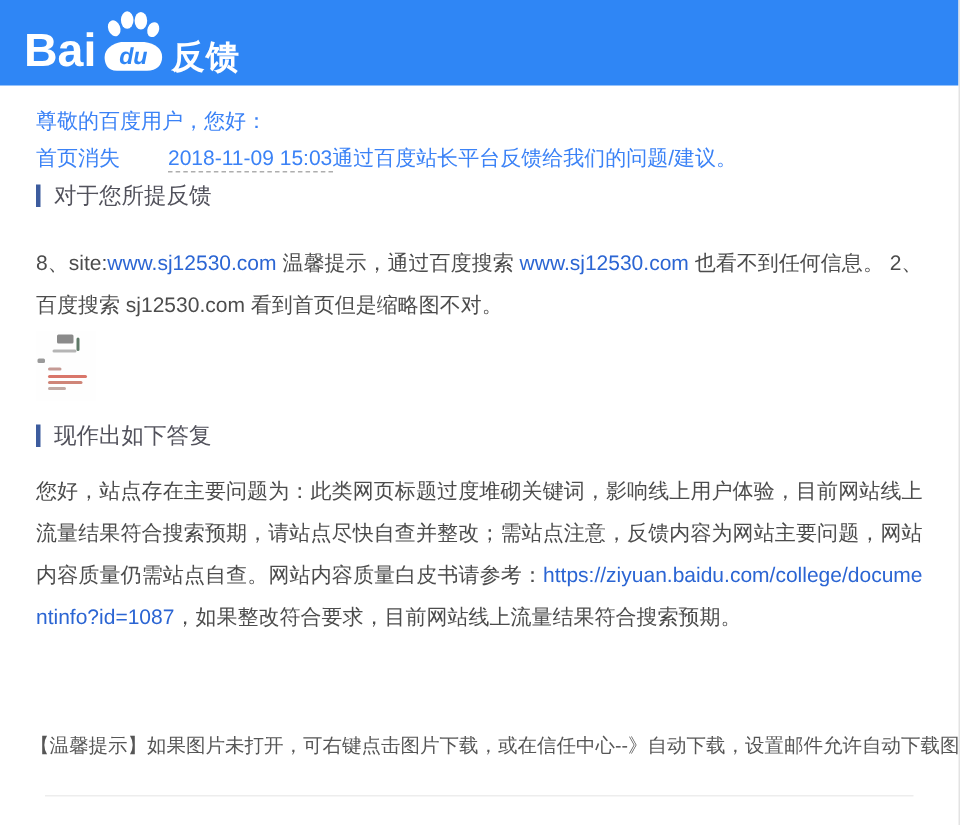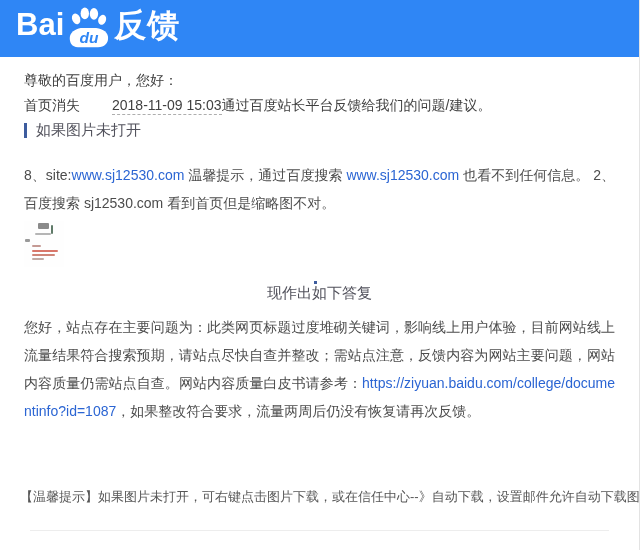--- a/index.html
+++ b/index.html
@@ -10,30 +10,30 @@
   }
   .page{
     width:640px;height:550px;box-sizing:border-box;
     background:#ffffff;border-right:1px solid #e3e3e3;
     overflow:hidden;position:relative;
   }
   .banner{
     height:57px;background:#2f86f5;
     display:flex;align-items:center;padding-left:16px;
   }
-  .logo{display:flex;align-items:flex-start;line-height:1;}
+  .logo{display:flex;align-items:flex-end;line-height:1;}
   .logo-bai{color:#ffffff;font-size:31px;font-weight:bold;}
   .paw{width:46px;height:42px;margin:-2px 1px 0 1px;display:block;}
-  .logo-title{color:#ffffff;font-size:32px;font-weight:bold;margin-left:2px;letter-spacing:1px;}
+  .logo-title{color:#ffffff;font-size:22px;font-weight:bold;margin-left:2px;letter-spacing:1px;}
   .content{padding:0 24px;}
   .greeting{margin-top:11px;}
-  .greeting p{margin:0;line-height:25px;font-size:14px;color:#404040;}
+  .greeting p{margin:0;line-height:25px;font-size:14px;color:#3b82f6;}
   .date{border-bottom:1px dashed #aeaeae;padding-bottom:1px;margin-left:32px;}
   .section-heading{display:flex;align-items:center;margin-top:3px;height:18px;}
-  .section-heading.second{margin-top:14px;flex-direction:column;}
+  .section-heading.second{margin-top:14px;}
   .bar{width:3px;height:15px;background:#3d5c9e;margin-right:9px;flex:0 0 3px;}
   .heading-text{font-size:15px;color:#52525c;}
   .body-text{margin:22px 0 0;font-size:14px;line-height:28px;color:#4c4c4c;text-align:justify;}
   .body-text.reply{margin-top:14px;}
   a.link{color:#2b65d3;cursor:pointer;word-break:break-all;}
   .thumb{position:relative;width:40px;height:46px;margin-top:4px;background:#fefefe;}
   .t{position:absolute;display:block;border-radius:1px;}
   .t1{top:2px;left:14px;width:11px;height:6px;background:#8a8a8a;}
   .t2{top:4px;left:27px;width:2px;height:9px;background:#5f7a68;}
   .t3{top:12px;left:11px;width:16px;height:2px;background:#b5b5b5;}
@@ -67,41 +67,41 @@
 
   <div class="content">
 
     <div class="greeting">
       <p><span>尊敬的百度用户，您好：</span></p>
       <p><span>首页消失</span><span class="date">2018-11-09 15:03</span><span>通过百度站长平台反馈给我们的问题/建议。</span></p>
     </div>
 
     <div class="section-heading">
       <span class="bar"></span>
-      <span class="heading-text">如果图片未打开</span>
+      <span class="heading-text">对于您所提反馈</span>
     </div>
 
     <p class="body-text"><span>8、site:</span><a class="link">www.sj12530.com</a><span> 温馨提示，通过百度搜索 </span><a class="link">www.sj12530.com</a><span> 也看不到任何信息。 2、百度搜索 sj12530.com 看到首页但是缩略图不对。</span></p>
 
     <div class="thumb">
       <span class="t t1"></span>
       <span class="t t2"></span>
       <span class="t t3"></span>
       <span class="t t4"></span>
       <span class="t t5"></span>
       <span class="t t6"></span>
       <span class="t t7"></span>
       <span class="t t8"></span>
     </div>
 
     <div class="section-heading second">
       <span class="bar"></span>
       <span class="heading-text">现作出如下答复</span>
     </div>
 
-    <p class="body-text reply"><span>您好，站点存在主要问题为：此类网页标题过度堆砌关键词，影响线上用户体验，目前网站线上流量结果符合搜索预期，请站点尽快自查并整改；需站点注意，反馈内容为网站主要问题，网站内容质量仍需站点自查。网站内容质量白皮书请参考：</span><a class="link">https://ziyuan.baidu.com/college/documentinfo?id=1087</a><span>，如果整改符合要求，流量两周后仍没有恢复请再次反馈。</span></p>
+    <p class="body-text reply"><span>您好，站点存在主要问题为：此类网页标题过度堆砌关键词，影响线上用户体验，目前网站线上流量结果符合搜索预期，请站点尽快自查并整改；需站点注意，反馈内容为网站主要问题，网站内容质量仍需站点自查。网站内容质量白皮书请参考：</span><a class="link">https://ziyuan.baidu.com/college/documentinfo?id=1087</a><span>，如果整改符合要求，目前网站线上流量结果符合搜索预期。</span></p>
 
     <p class="footer-tip">【温馨提示】如果图片未打开，可右键点击图片下载，或在信任中心--》自动下载，设置邮件允许自动下载图片</p>
 
     <div class="divider"></div>
 
   </div>
 </div>
 
 </body></html>

